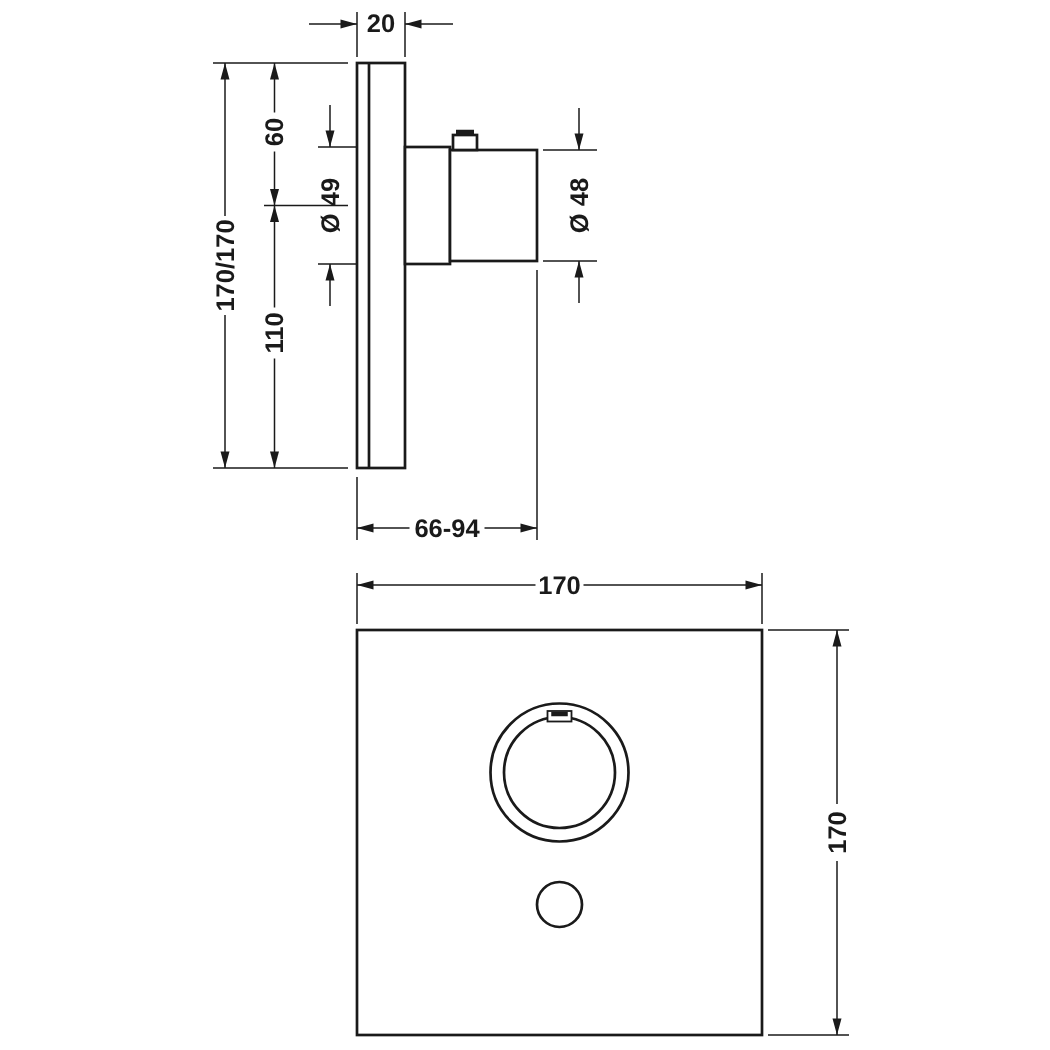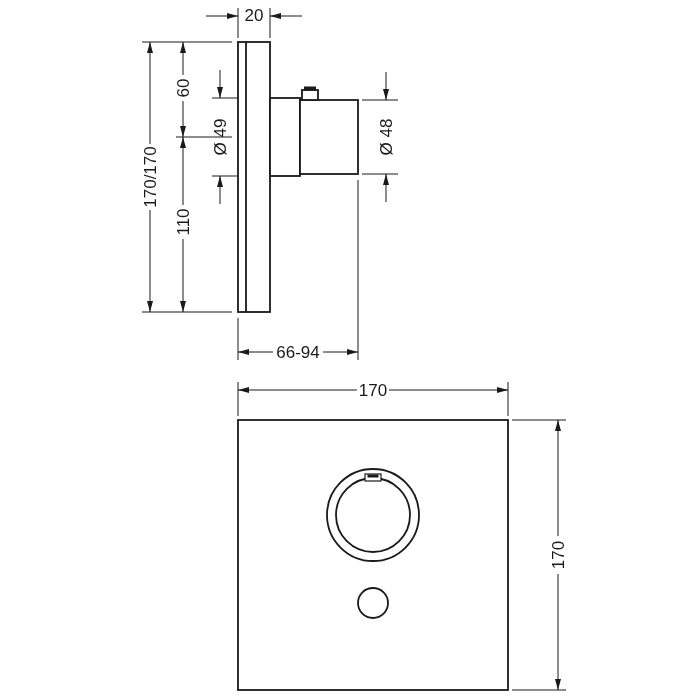--- a/index.html
+++ b/index.html
@@ -1,17 +1,17 @@
 <!DOCTYPE html>
 <html style="--line: #1a1a1a; --bg: #ffffff;"><head>
 <meta charset="utf-8">
 <style>
   :root{ --line:#1a1a1a; --bg:#ffffff; }
   html,body{ margin:0; padding:0; background:var(--bg); }
-  .stage{ width:700px; height:700px; position:relative; background:var(--bg); overflow:hidden; }
+  .stage{ width:700px; height:700px; position:relative; background:var(--bg); overflow:hidden;font-weight:bold; }
   svg{ display:block; }
   .obj{ fill:var(--bg); stroke:var(--line); stroke-width:1.8; stroke-linejoin:miter; }
   .objline{ stroke:var(--line); stroke-width:1.8; fill:none; }
   .ext{ stroke:var(--line); stroke-width:1; fill:none; }
   .dim{ stroke:var(--line); stroke-width:1; fill:none; }
   .solid{ fill:var(--line); stroke:none; }
   .mask{ fill:var(--bg); stroke:none; }
   text{ font-family:"Liberation Sans","DejaVu Sans",sans-serif; font-size:17px; fill:var(--line); }
 </style>
 </head>

